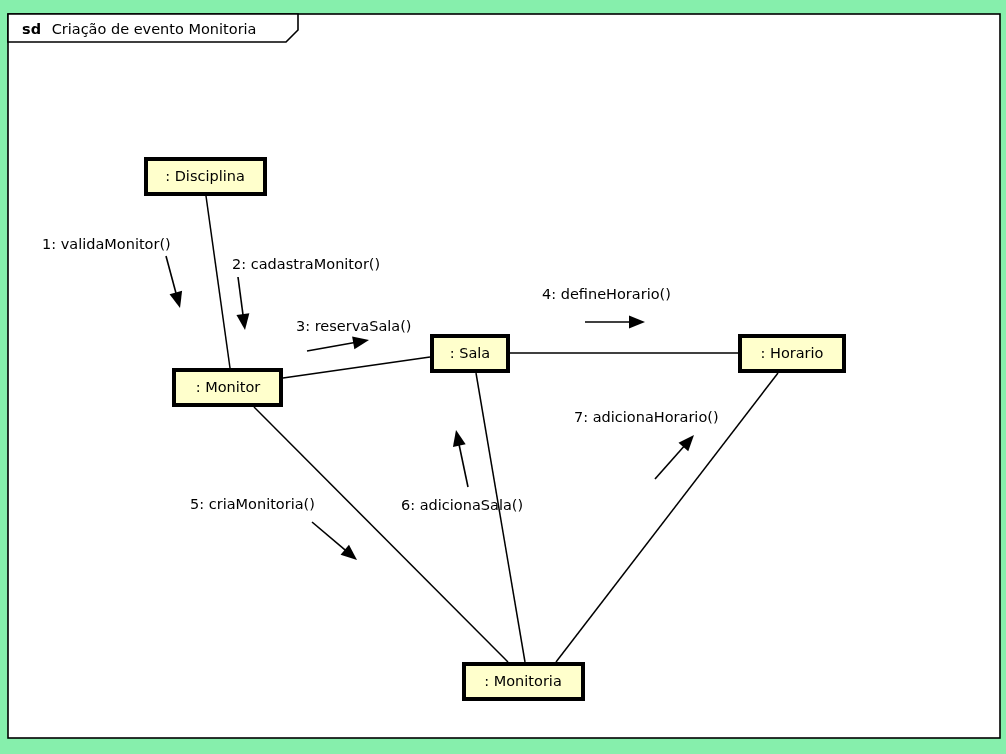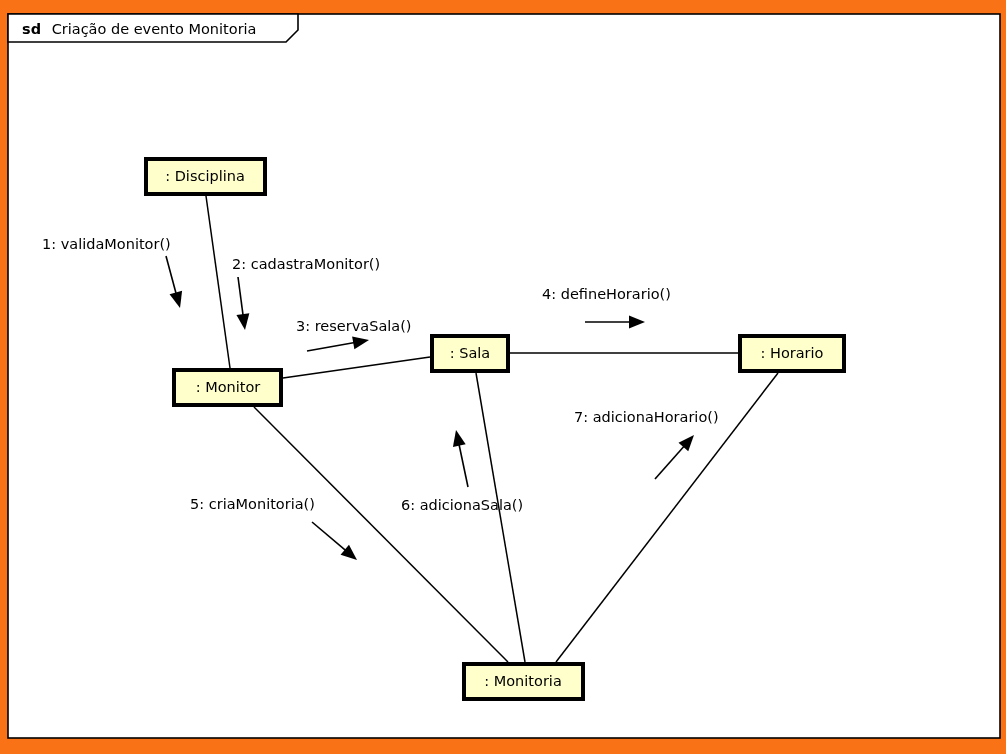--- a/index.html
+++ b/index.html
@@ -10,21 +10,21 @@
   body {
     width: 1006px;
     height: 754px;
     font-family: "DejaVu Sans", sans-serif;
     overflow: hidden;
   }
   #canvas {
     position: relative;
     width: 1006px;
     height: 754px;
-    background: #f97316;
+    background: #86efac;
   }
   svg.diagram {
     position: absolute;
     left: 0;
     top: 0;
     width: 1006px;
     height: 754px;
   }
   .frame-rect {
     fill: #ffffff;

